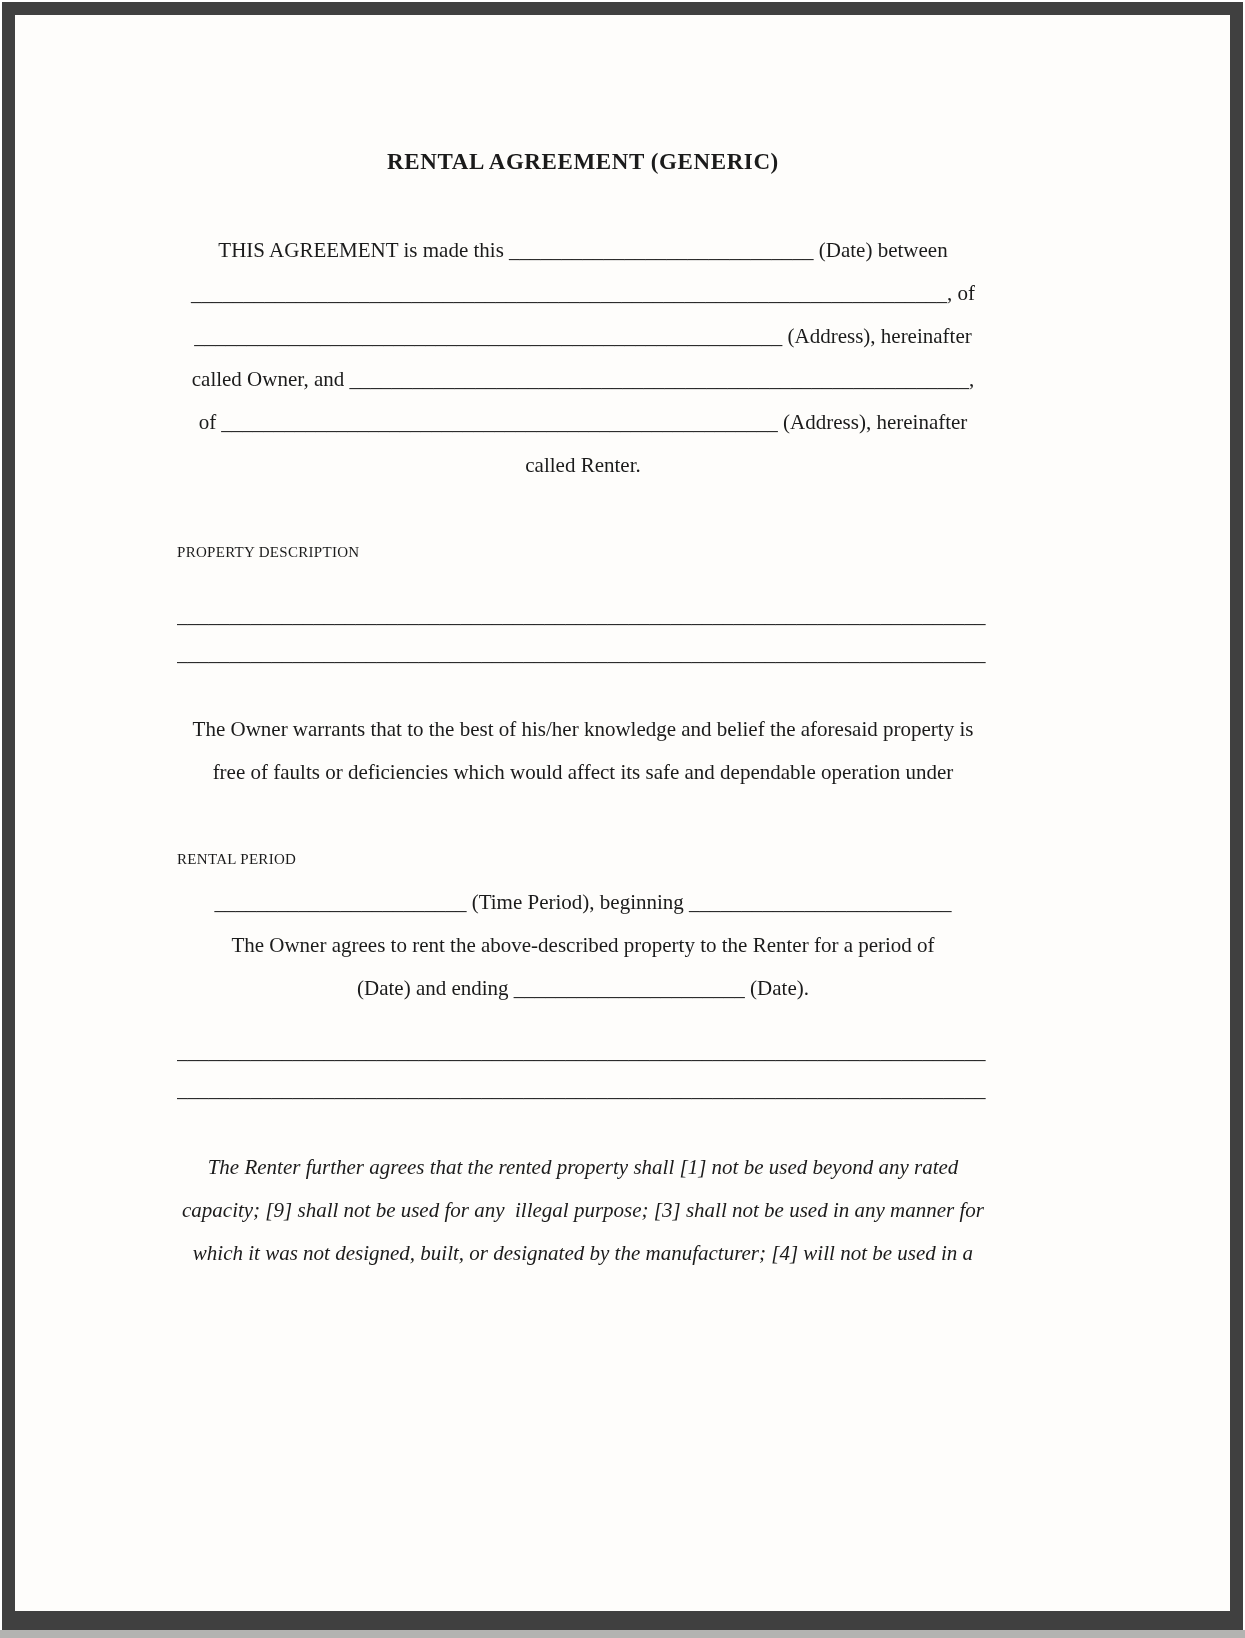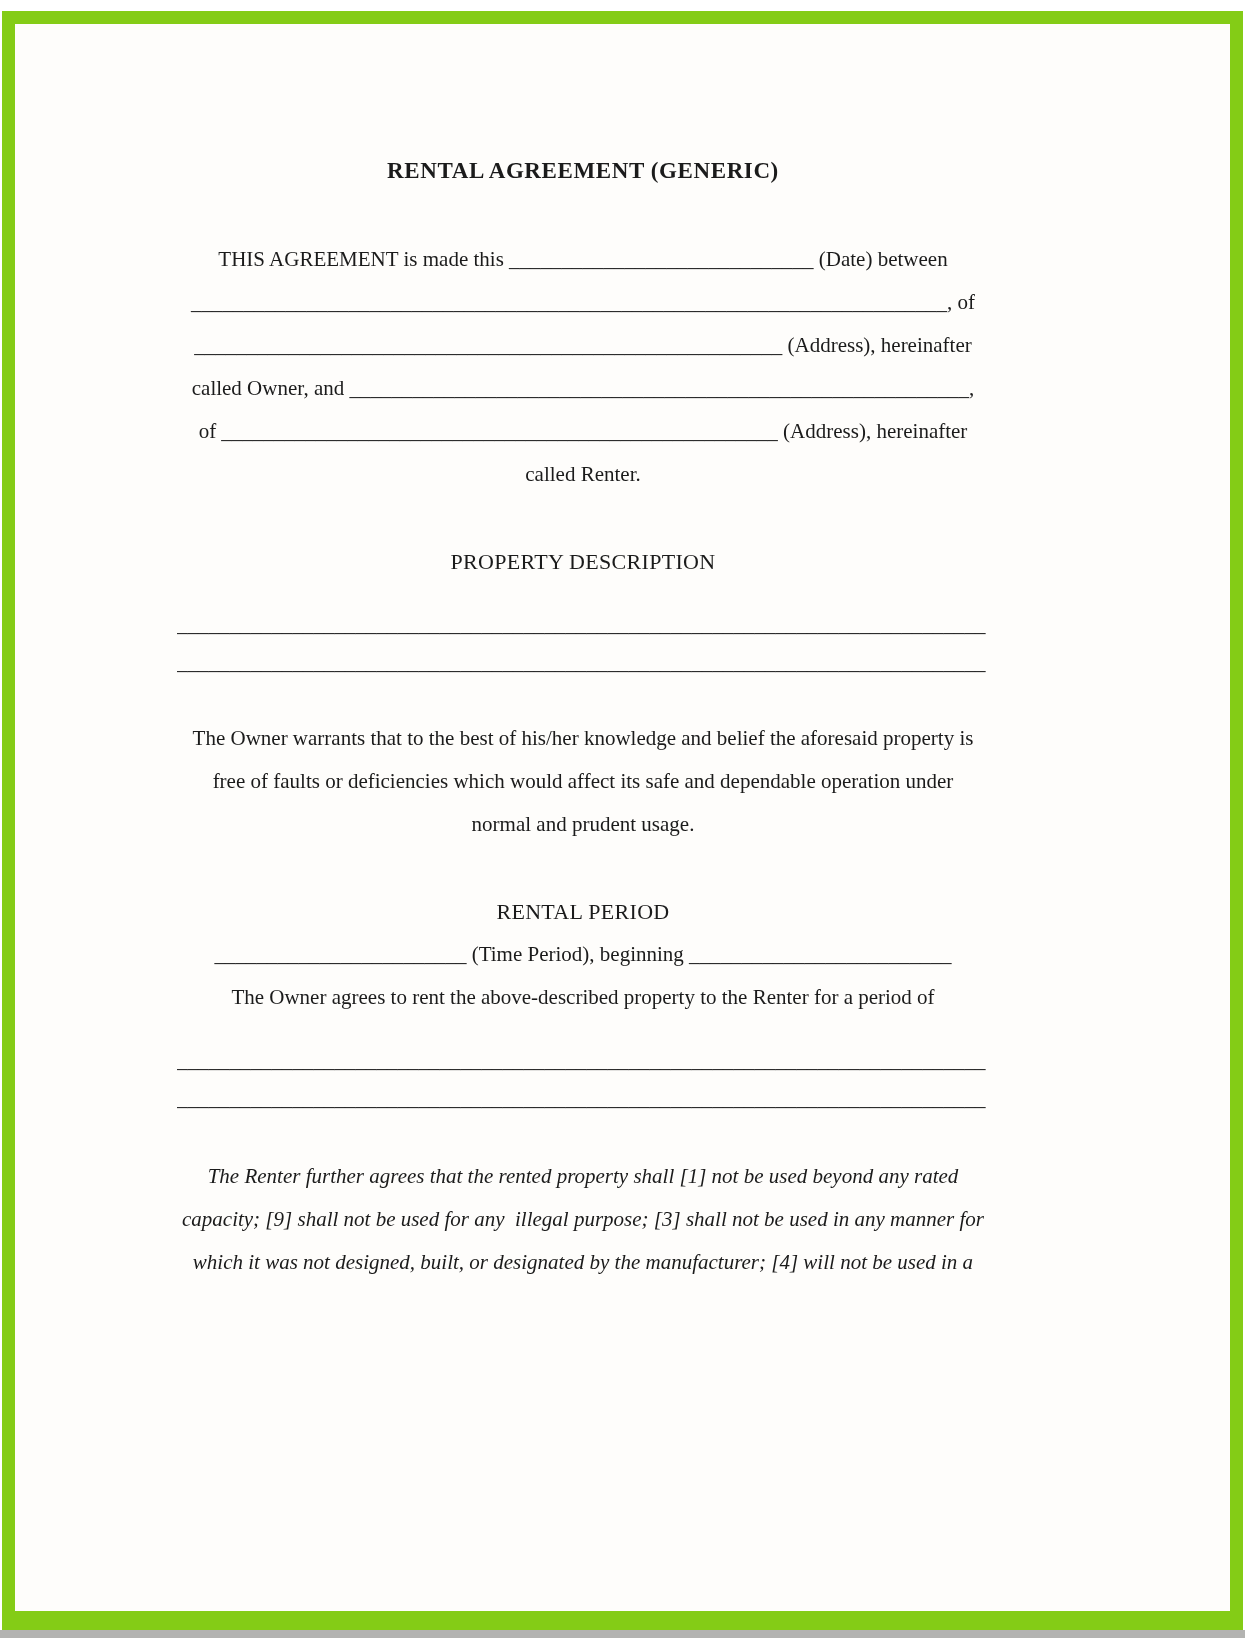--- a/index.html
+++ b/index.html
@@ -8,22 +8,21 @@
     width: 1245px;
     height: 1638px;
     background: #ffffff;
     font-family: "Liberation Serif", serif;
     color: #1b1b1b;
     overflow: hidden;
   }
   .frame {
     position: absolute;
     inset: 2px 2px 8px 2px;
-    background: #84cc16;
-    margin-top: 9px;
+    background: #404040;
   }
   .bottom-strip {
     position: absolute;
     left: 0; right: 0; bottom: 0;
     height: 8px;
     background: #b3b3b1;
   }
   .page {
     position: absolute;
     inset: 13px 13px 19px 13px;
@@ -45,26 +44,25 @@
     white-space: pre;
   }
   .para { font-size: 21px; }
   .line {
     line-height: 43px;
     white-space: pre;
     overflow: hidden;
     text-align: center;
   }
   .section-heading {
-    font-size: 22px;
+    font-size: 15px;
     line-height: 43px;
     letter-spacing: 0.3px;
     margin-top: 44px;
     white-space: pre;
-    text-align: center;
   }
   .blank-lines { margin-top: 22px; }
   .blank-line {
     font-size: 21px;
     line-height: 38px;
     white-space: pre;
     overflow: hidden;
   }
   .para.warranty { margin-top: 36px; font-family: Liberation Serif, serif; }
   .para.rental-period { margin-top: 0; }
@@ -92,28 +90,28 @@
         <div class="section-heading">PROPERTY DESCRIPTION</div>
 
         <div class="blank-lines">
           <div class="blank-line">_____________________________________________________________________________</div>
           <div class="blank-line">_____________________________________________________________________________</div>
         </div>
 
         <div class="para warranty">
           <div class="line">The Owner warrants that to the best of his/her knowledge and belief the aforesaid property is</div>
           <div class="line">free of faults or deficiencies which would affect its safe and dependable operation under</div>
-          <div class="line">normal and prudent usage.</div>
         </div>
 
         <div class="section-heading">RENTAL PERIOD</div>
 
         <div class="para rental-period">
           <div class="line">________________________ (Time Period), beginning _________________________</div>
           <div class="line">The Owner agrees to rent the above-described property to the Renter for a period of</div>
+          <div class="line">(Date) and ending ______________________ (Date).</div>
         </div>
 
 
         <div class="blank-lines">
           <div class="blank-line">_____________________________________________________________________________</div>
           <div class="blank-line">_____________________________________________________________________________</div>
         </div>
 
         <div class="para renter-terms">
           <div class="line">The Renter further agrees that the rented property shall [1] not be used beyond any rated</div>

